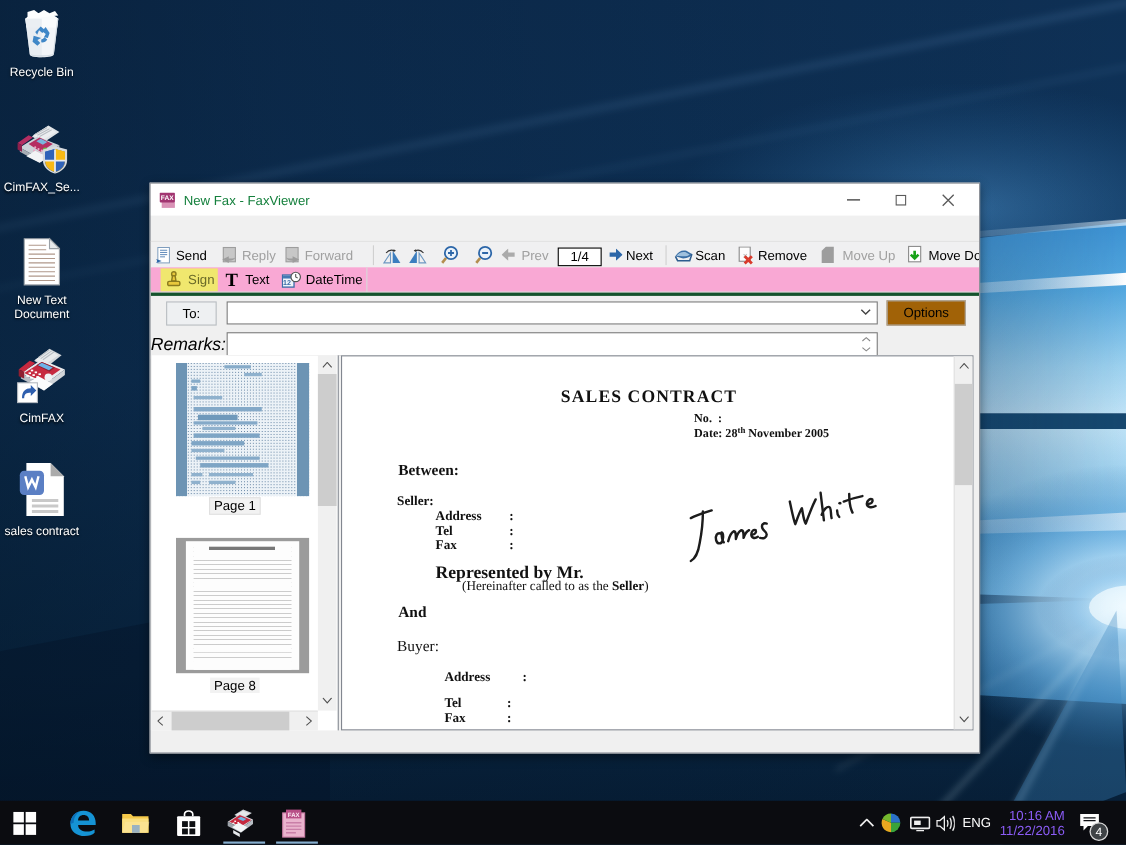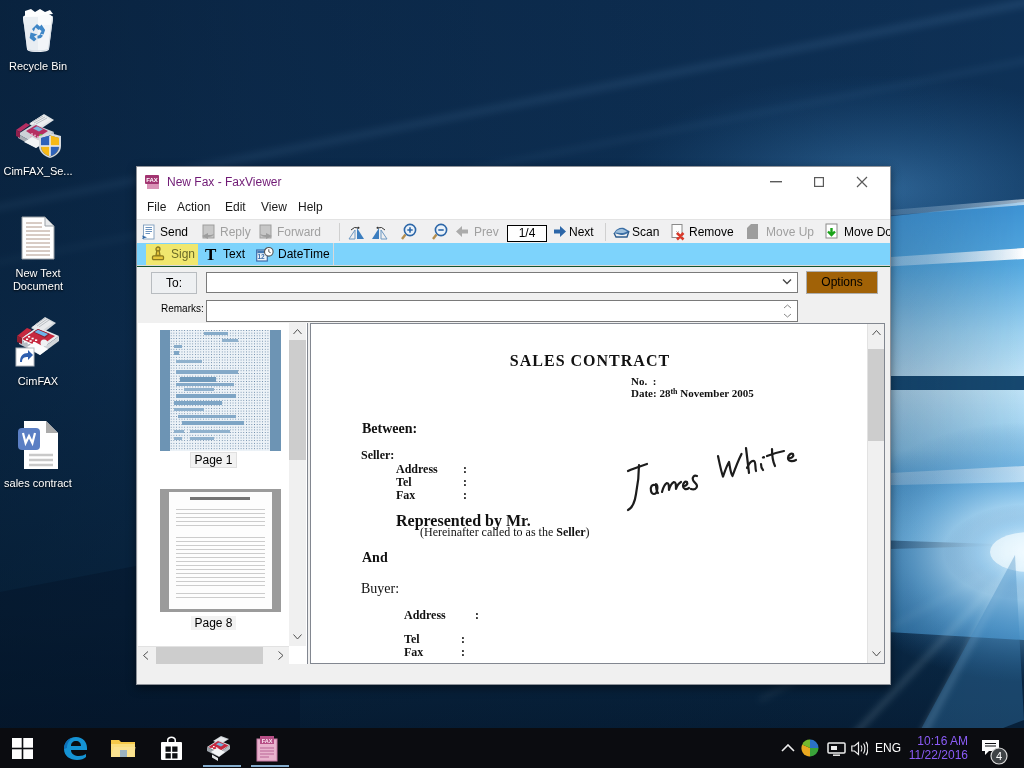--- a/index.html
+++ b/index.html
@@ -4,28 +4,28 @@
   html,body{margin:0;padding:0;}
   body{width:1024px;height:768px;overflow:hidden;font-family:"Liberation Sans",sans-serif;}
   .desktop{position:absolute;left:0;top:0;width:1024px;height:768px;overflow:hidden;background:#0a2742;}
   .abs{position:absolute;}
   
   .dicon{position:absolute;width:76px;text-align:center;color:#fff;font-size:11px;}
   .dicon .lbl{text-shadow:0 1px 2px rgba(0,0,0,.9);line-height:13px;margin-top:7px;}
   
   .win{position:absolute;left:136px;top:166px;width:753px;height:517px;background:#f0f0f0;border:1px solid #8e9299;box-shadow:0 3px 9px rgba(0,0,0,.45);font-size:12px;color:#000;overflow:hidden;}
   .titlebar{position:absolute;left:0;top:0;width:100%;height:29px;background:#fff;}
-  .title-txt{position:absolute;left:30px;top:8px;color:#701a75;font-size:12px;}
+  .title-txt{position:absolute;left:30px;top:8px;color:#15803d;font-size:12px;}
   .menubar{position:absolute;left:0;top:29px;width:100%;height:23px;background:#fff;}
   .menubar span{position:absolute;top:4px;color:#1a1a1a;font-size:12px;}
   .tb1{position:absolute;left:0;top:52px;width:100%;height:24px;background:#f0f0f1;border-top:1px solid #e3e3e3;}
-  .tb2{position:absolute;left:0;top:76px;width:100%;height:23px;background:#7dd3fc;}
+  .tb2{position:absolute;left:0;top:76px;width:100%;height:23px;background:#f9a8d4;}
   .tbtxt{position:absolute;top:5px;font-size:12px;color:#000;white-space:nowrap;}
   .gray{color:#a0a0a0;}
-  .addrpanel{position:absolute;left:0;top:99px;width:100%;height:57px;background:#f0f0f0;border-top:1px solid #14532d;}
+  .addrpanel{position:absolute;left:0;top:99px;width:100%;height:57px;background:#f0f0f0;border-top:3px solid #14532d;}
   .btn{position:absolute;background:#a16207;border:1px solid #adadad;font-size:12px;text-align:center;color:#000;}
   .field{position:absolute;background:#fff;border:1px solid #7a7a7a;}
   .content{position:absolute;left:0;top:156px;width:100%;height:341px;background:#f0f0f0;}
   .statusbar{position:absolute;left:0;top:497px;width:100%;height:19px;background:#f0f0f0;border-top:1px solid #d7d7d7;font-size:11px;color:#1a1a1a;}
   
   .thpanel{position:absolute;left:1px;top:0px;width:169px;height:341px;background:#fff;border-right:1px solid #828790;}
   .scroll{background:#f0f0f0;}
   
   .docview{position:absolute;left:173px;top:0px;width:575px;height:341px;background:#fff;border:1px solid #828790;box-sizing:border-box;}
   .doc{font-family:"Liberation Serif",serif;color:#111;}
@@ -248,27 +248,20 @@
       <svg class="abs" style="left:633px;top:14px;" width="12" height="2" viewBox="0 0 12 2">
           <rect width="12" height="1.4" fill="#5a5a5a"></rect>
         </svg>
       <svg class="abs" style="left:677px;top:10px;" width="10" height="10" viewBox="0 0 10 10">
           <rect x="0.6" y="0.6" width="8.8" height="8.8" fill="none" stroke="#5a5a5a" stroke-width="1.2"></rect>
         </svg>
       <svg class="abs" style="left:719px;top:9px;" width="12" height="12" viewBox="0 0 12 12">
           <path d="M1,1 L11,11 M11,1 L1,11" stroke="#5a5a5a" stroke-width="1.2"></path>
         </svg>
     </div>
-    <div class="menubar">
-      <span style="left:10px;">File</span>
-        <span style="left:40px;">Action</span>
-        <span style="left:88px;">Edit</span>
-        <span style="left:124px;">View</span>
-        <span style="left:161px;">Help</span>
-    </div>
     <div class="tb1">
       <svg class="abs" style="left:4px;top:4px;" width="16" height="16" viewBox="0 0 16 16">
         <rect x="2.5" y="1" width="10.5" height="14" fill="#fff" stroke="#7d9cbd" stroke-width="0.9"></rect>
         <g stroke="#5b87b8" stroke-width="0.9">
             <path d="M4.5,3.5 h6.5 M4.5,5.5 h6.5 M4.5,7.5 h6.5 M4.5,9.5 h4.5"></path>
           </g>
         <path d="M1,11.5 l5,1.8 -5,1.8 0.9,-1.8 Z" fill="#2c66a8"></path>
       </svg>
       <span class="tbtxt" style="left:23px;">Send</span>
       <svg class="abs" style="left:63px;top:4px;" width="16" height="16" viewBox="0 0 16 16">
@@ -360,21 +353,21 @@
       <div class="abs" style="left:0px;top:22px;width:753px;height:1px;background:#d9d9d9;"></div>
     </div>
     <div class="addrpanel">
       <div class="btn" style="left:14px;top:5px;width:44px;height:20px;line-height:20px;background:#eef0f2;border-color:#b8bcc0;">To:</div>
       <div class="field" style="left:69px;top:5px;width:590px;height:19px;">
         <svg class="abs" style="right:5px;top:6px;" width="10" height="6" viewBox="0 0 10 6">
             <path d="M1,0.5 L5,4.5 L9,0.5" stroke="#444" stroke-width="1.3" fill="none"></path>
           </svg>
       </div>
       <div class="btn" style="left:669px;top:4px;width:70px;height:21px;line-height:21px;">Options</div>
-      <span class="abs" style="left:24px;top:36px;font-size:10px;">Remarks:</span>
+      <span class="abs" style="left:0;top:36px;font-size:16px;font-style:italic;">Remarks:</span>
       <div class="field" style="left:69px;top:33px;width:590px;height:20px;">
         <svg class="abs" style="right:4px;top:3px;" width="11" height="14" viewBox="0 0 11 14">
             <path d="M2,4 L5.5,1 L9,4" stroke="#888" fill="none"></path>
             <path d="M2,10 L5.5,13 L9,10" stroke="#888" fill="none"></path>
           </svg>
       </div>
     </div>
     <div class="content" id="contentarea">
 
       <div class="thpanel">

